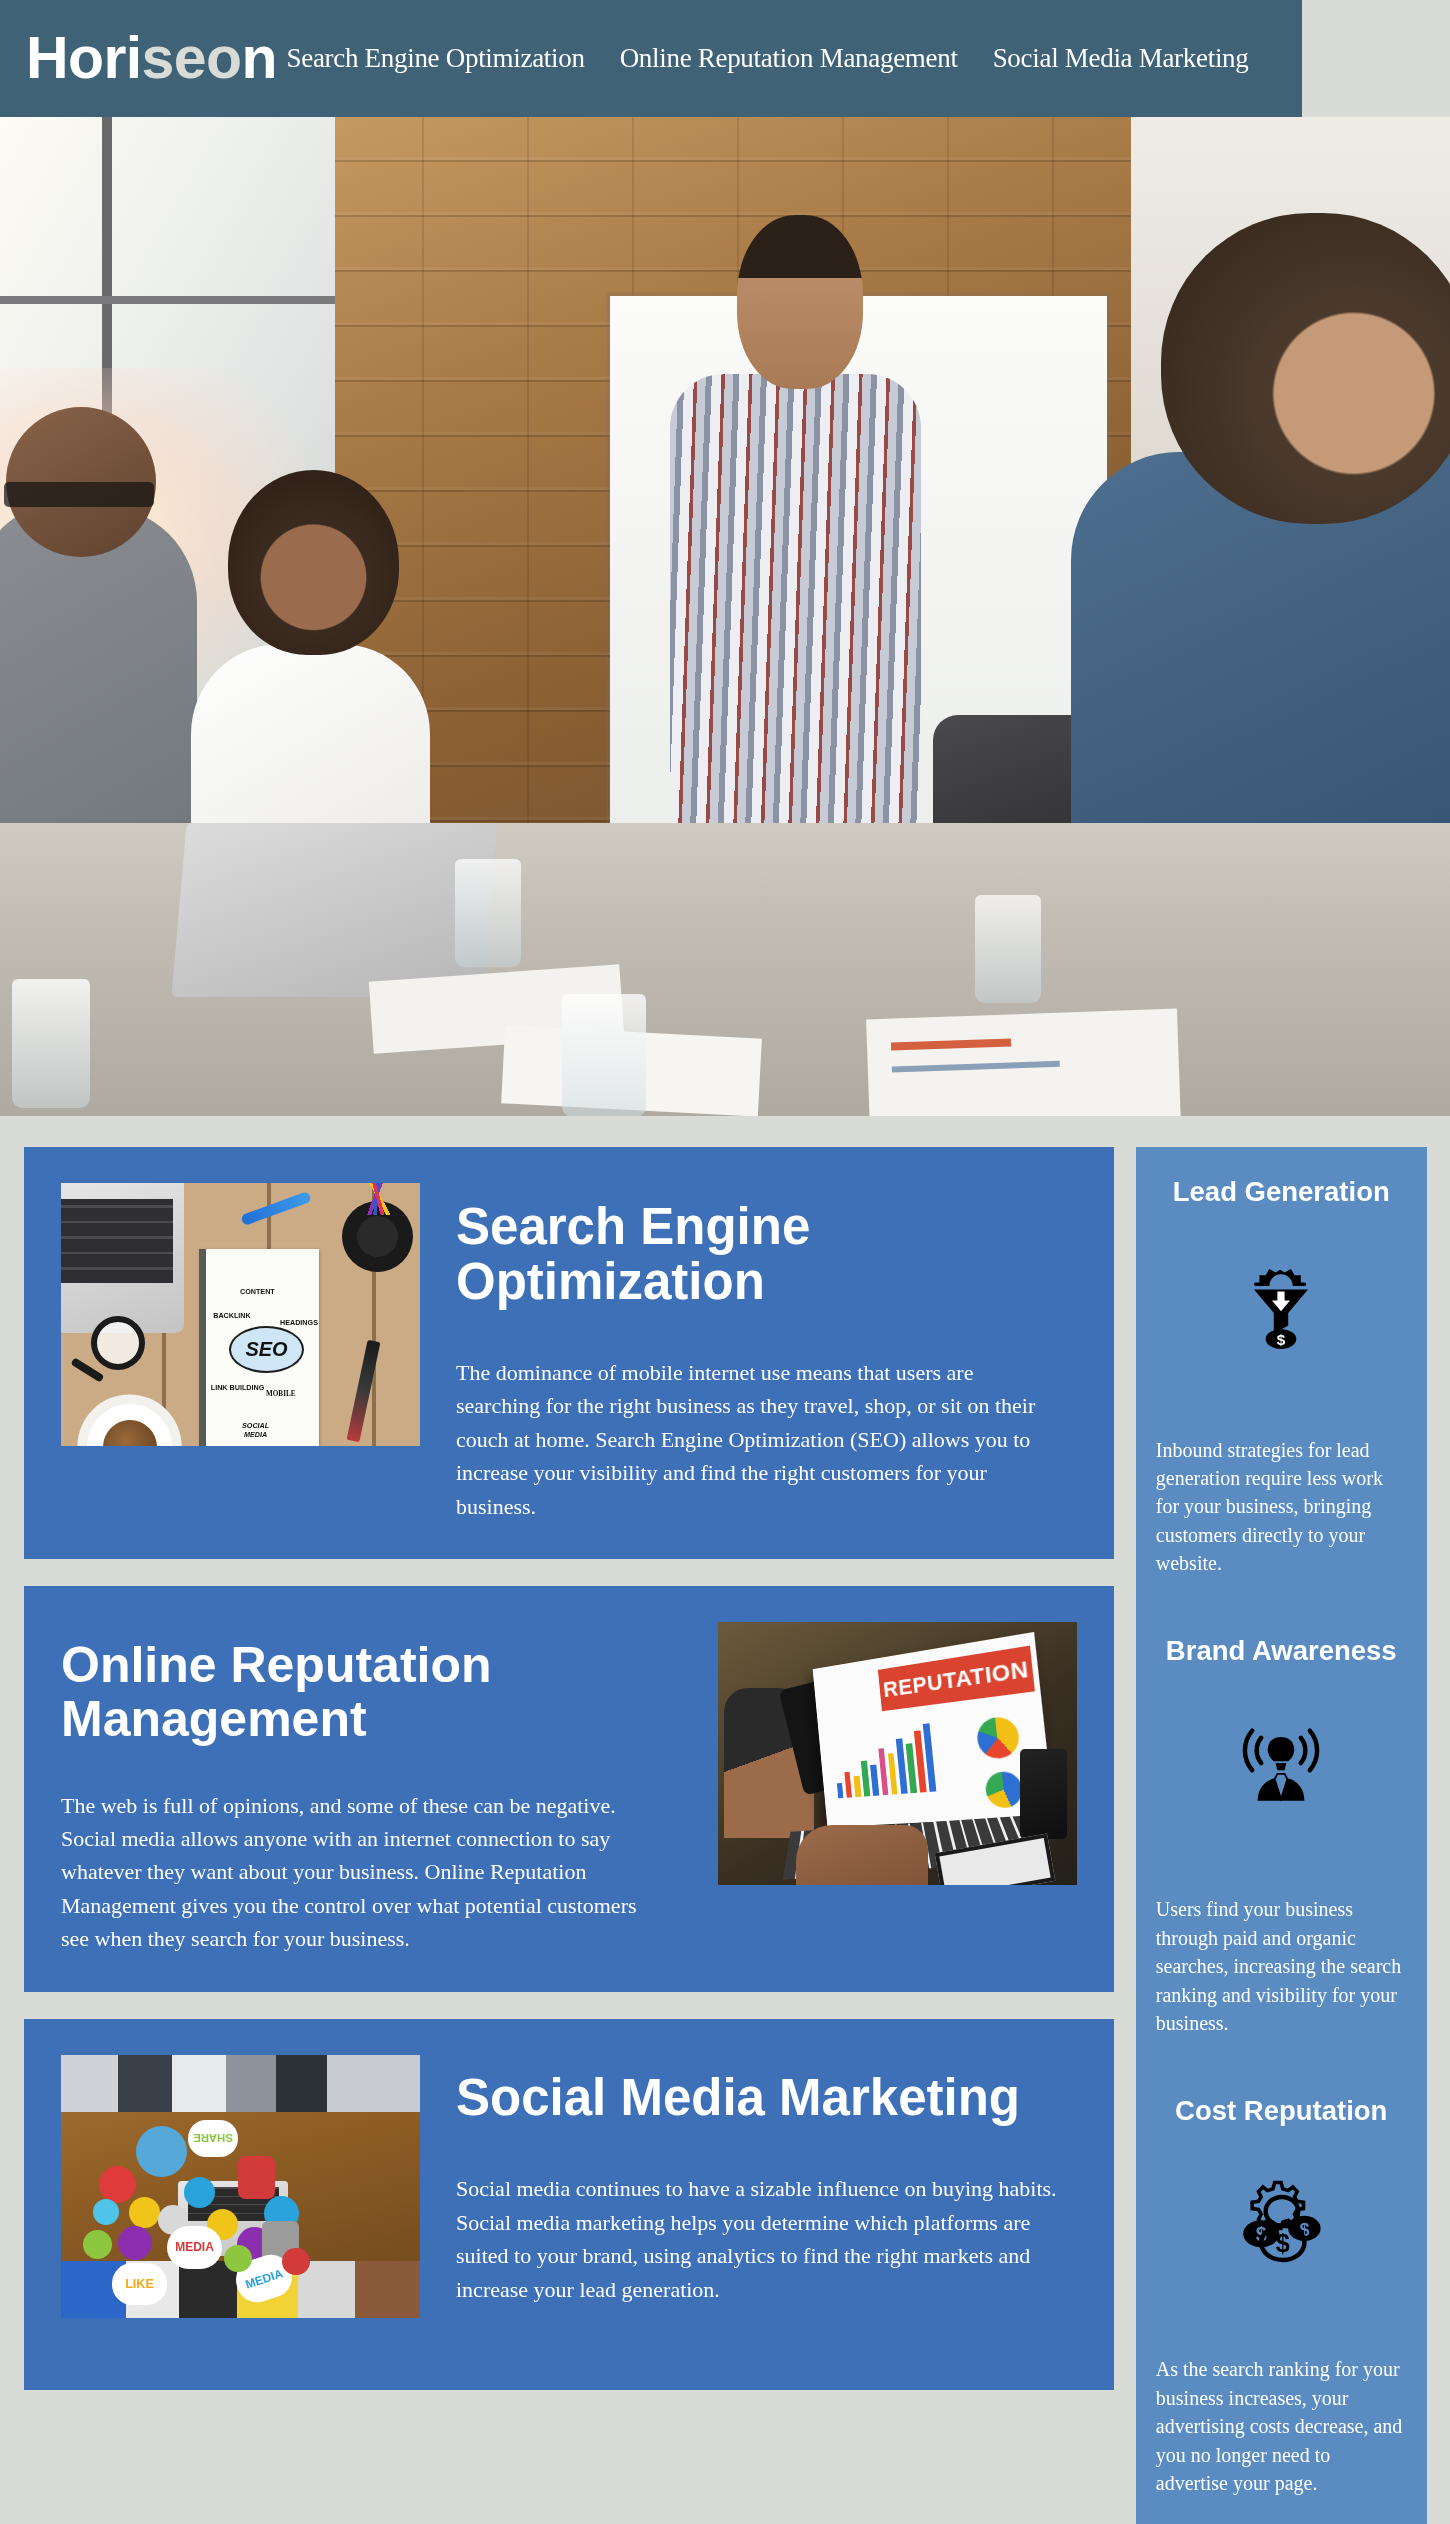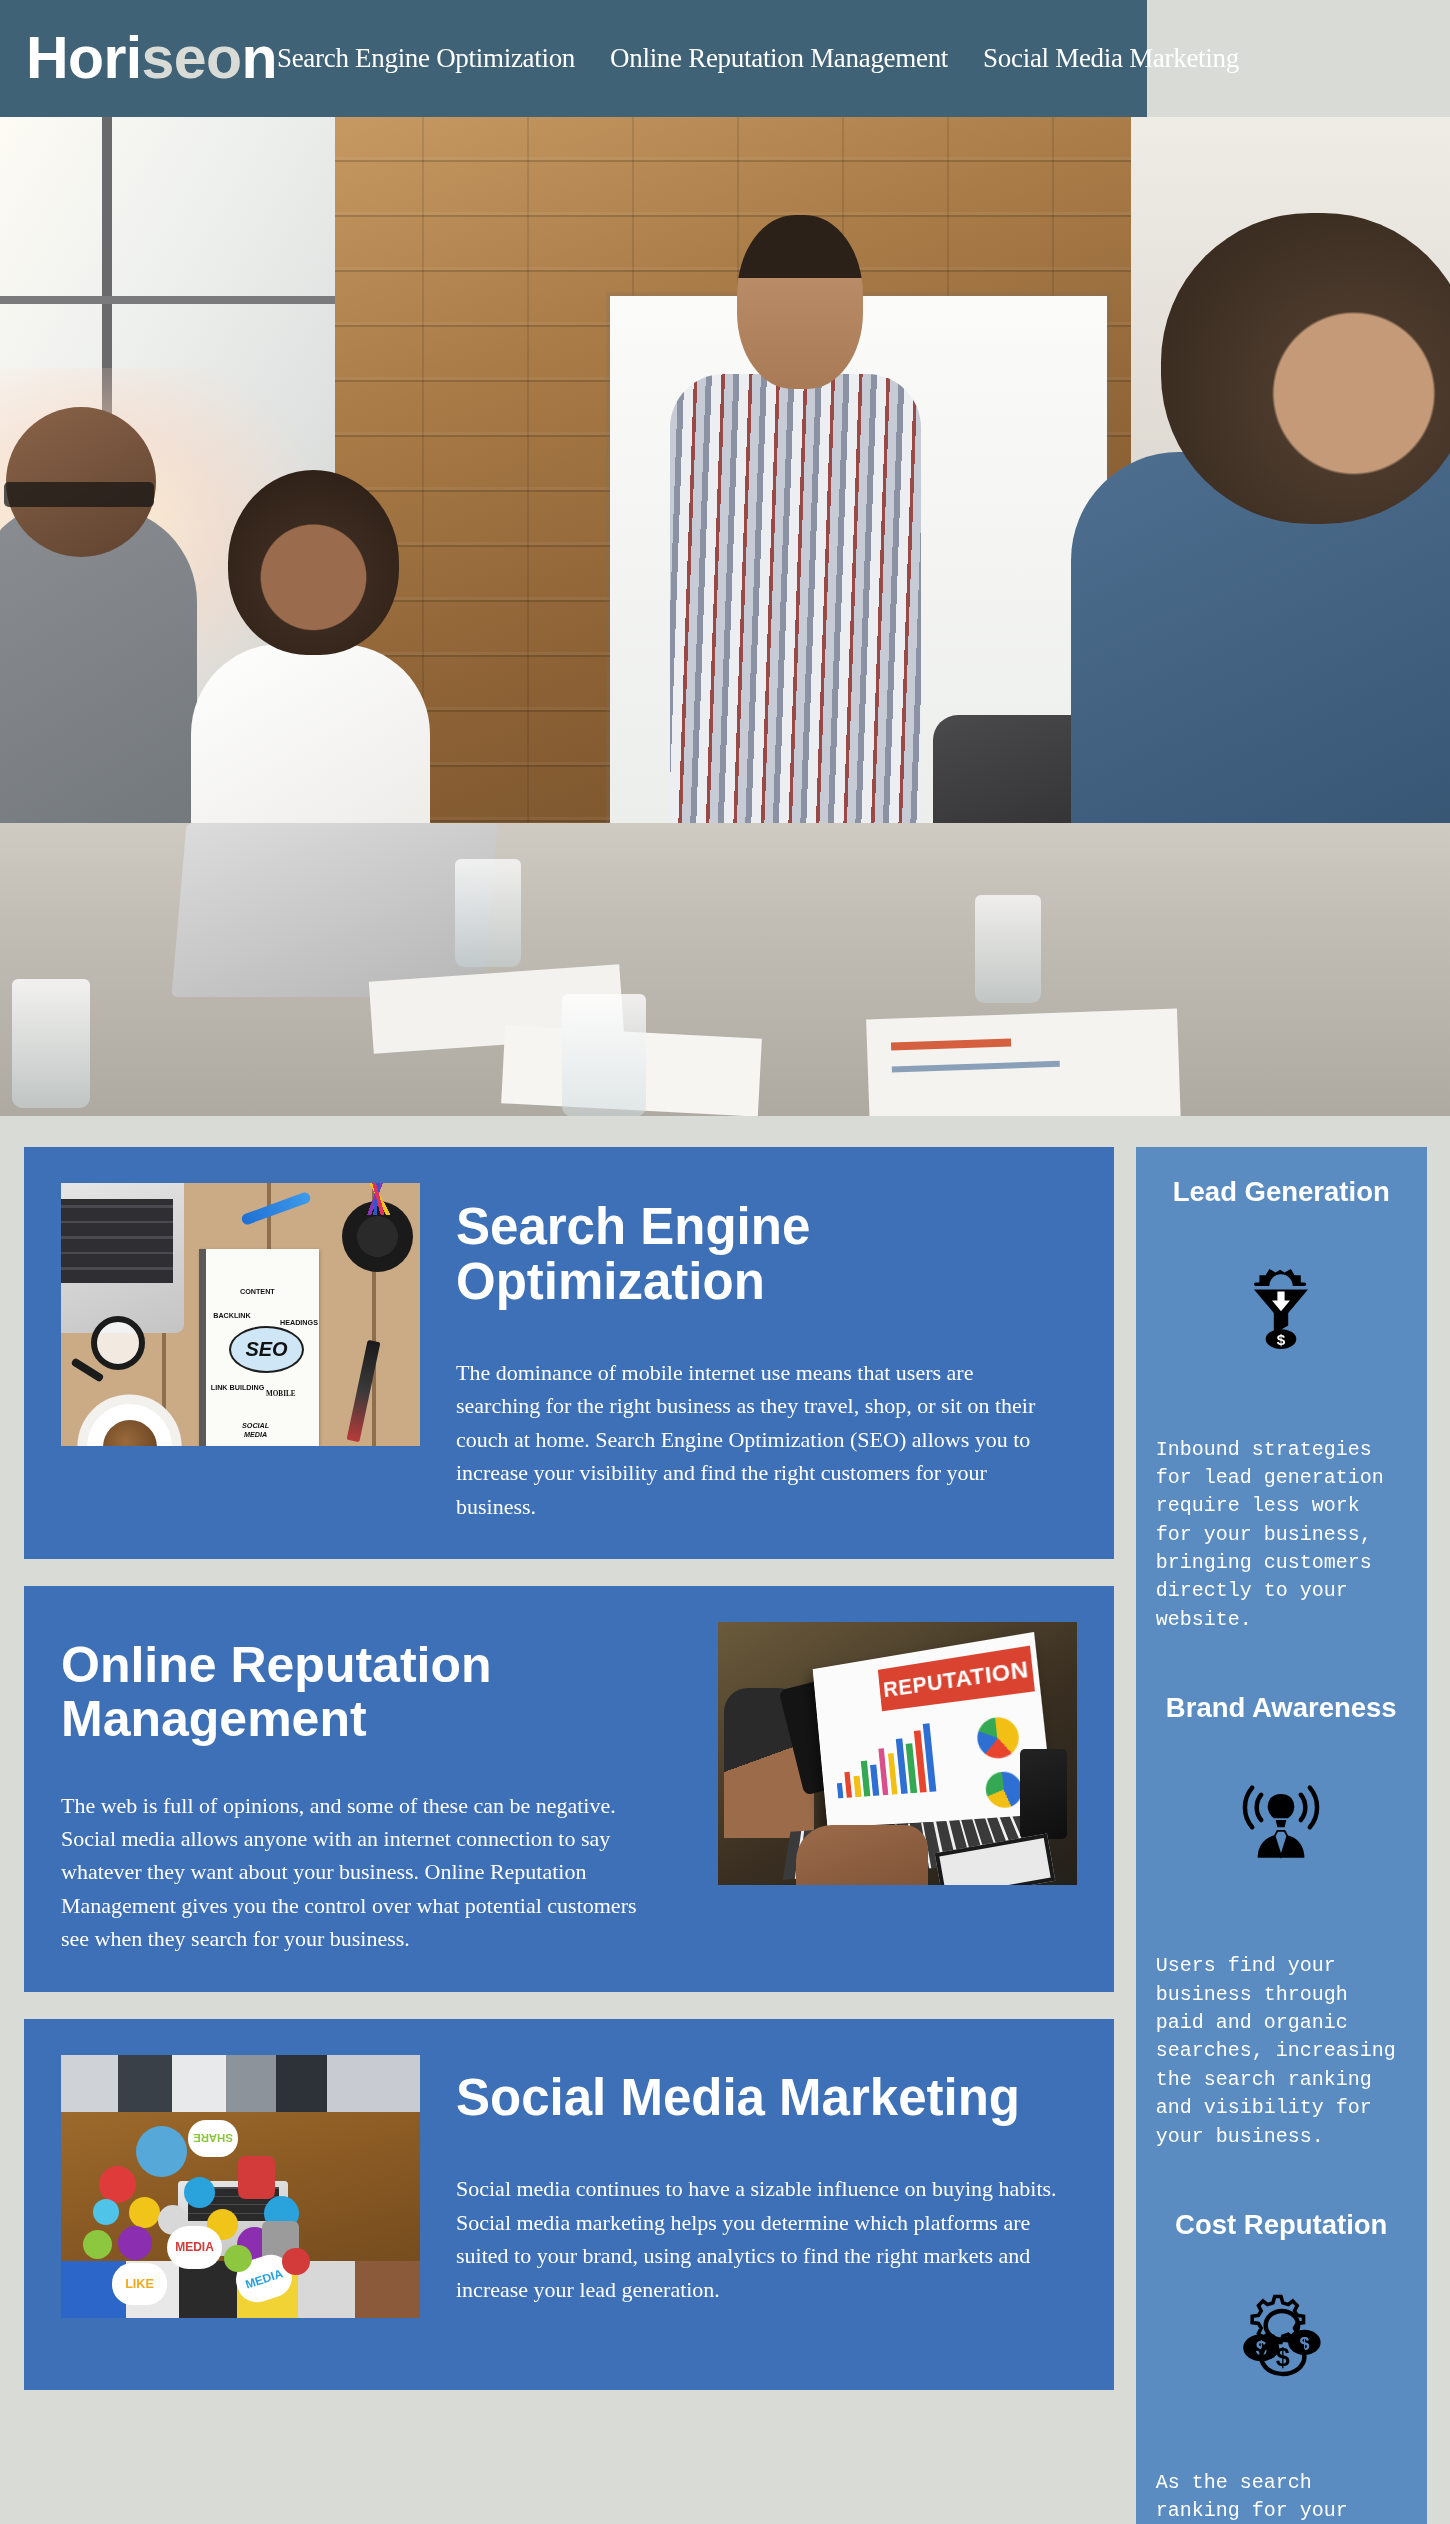--- a/index.html
+++ b/index.html
@@ -8,21 +8,21 @@
   html, body {
     width:1451px;
     background:#d9dcd6;
     font-family:"Liberation Serif", serif;
   }
 
   body { width:1451px; min-height:2525px; position:relative; overflow-x:hidden; }
 
   
   .site-header{
-    width:1147px;
+    width:1302px;
     height:117px;
     background:#406277;
     display:flex;
     align-items:center;
     padding:0 26px 0 26px;
   }
   .logo{
     font-family:"Liberation Sans", sans-serif;
     font-weight:bold;
     font-size:59px;
@@ -412,21 +412,21 @@
     margin-bottom:42px;
     color:#ffffff;
   }
   .benefit-icon{
     width:108px; height:108px;
     margin:0 auto 78px auto;
     position:relative;
   }
   .benefit-icon svg{ width:100%; height:100%; display:block; }
   .benefit-text{
-    font-family:Liberation Mono, monospace;
+    font-family:Liberation Serif, serif;
     font-size:20px;
     line-height:1.42;
     text-align:left;
     color:#ffffff;
     margin-bottom:57px;
   }
   .benefit:last-child .benefit-text{ margin-bottom:0; }
 </style>
 </head>
 <body>

